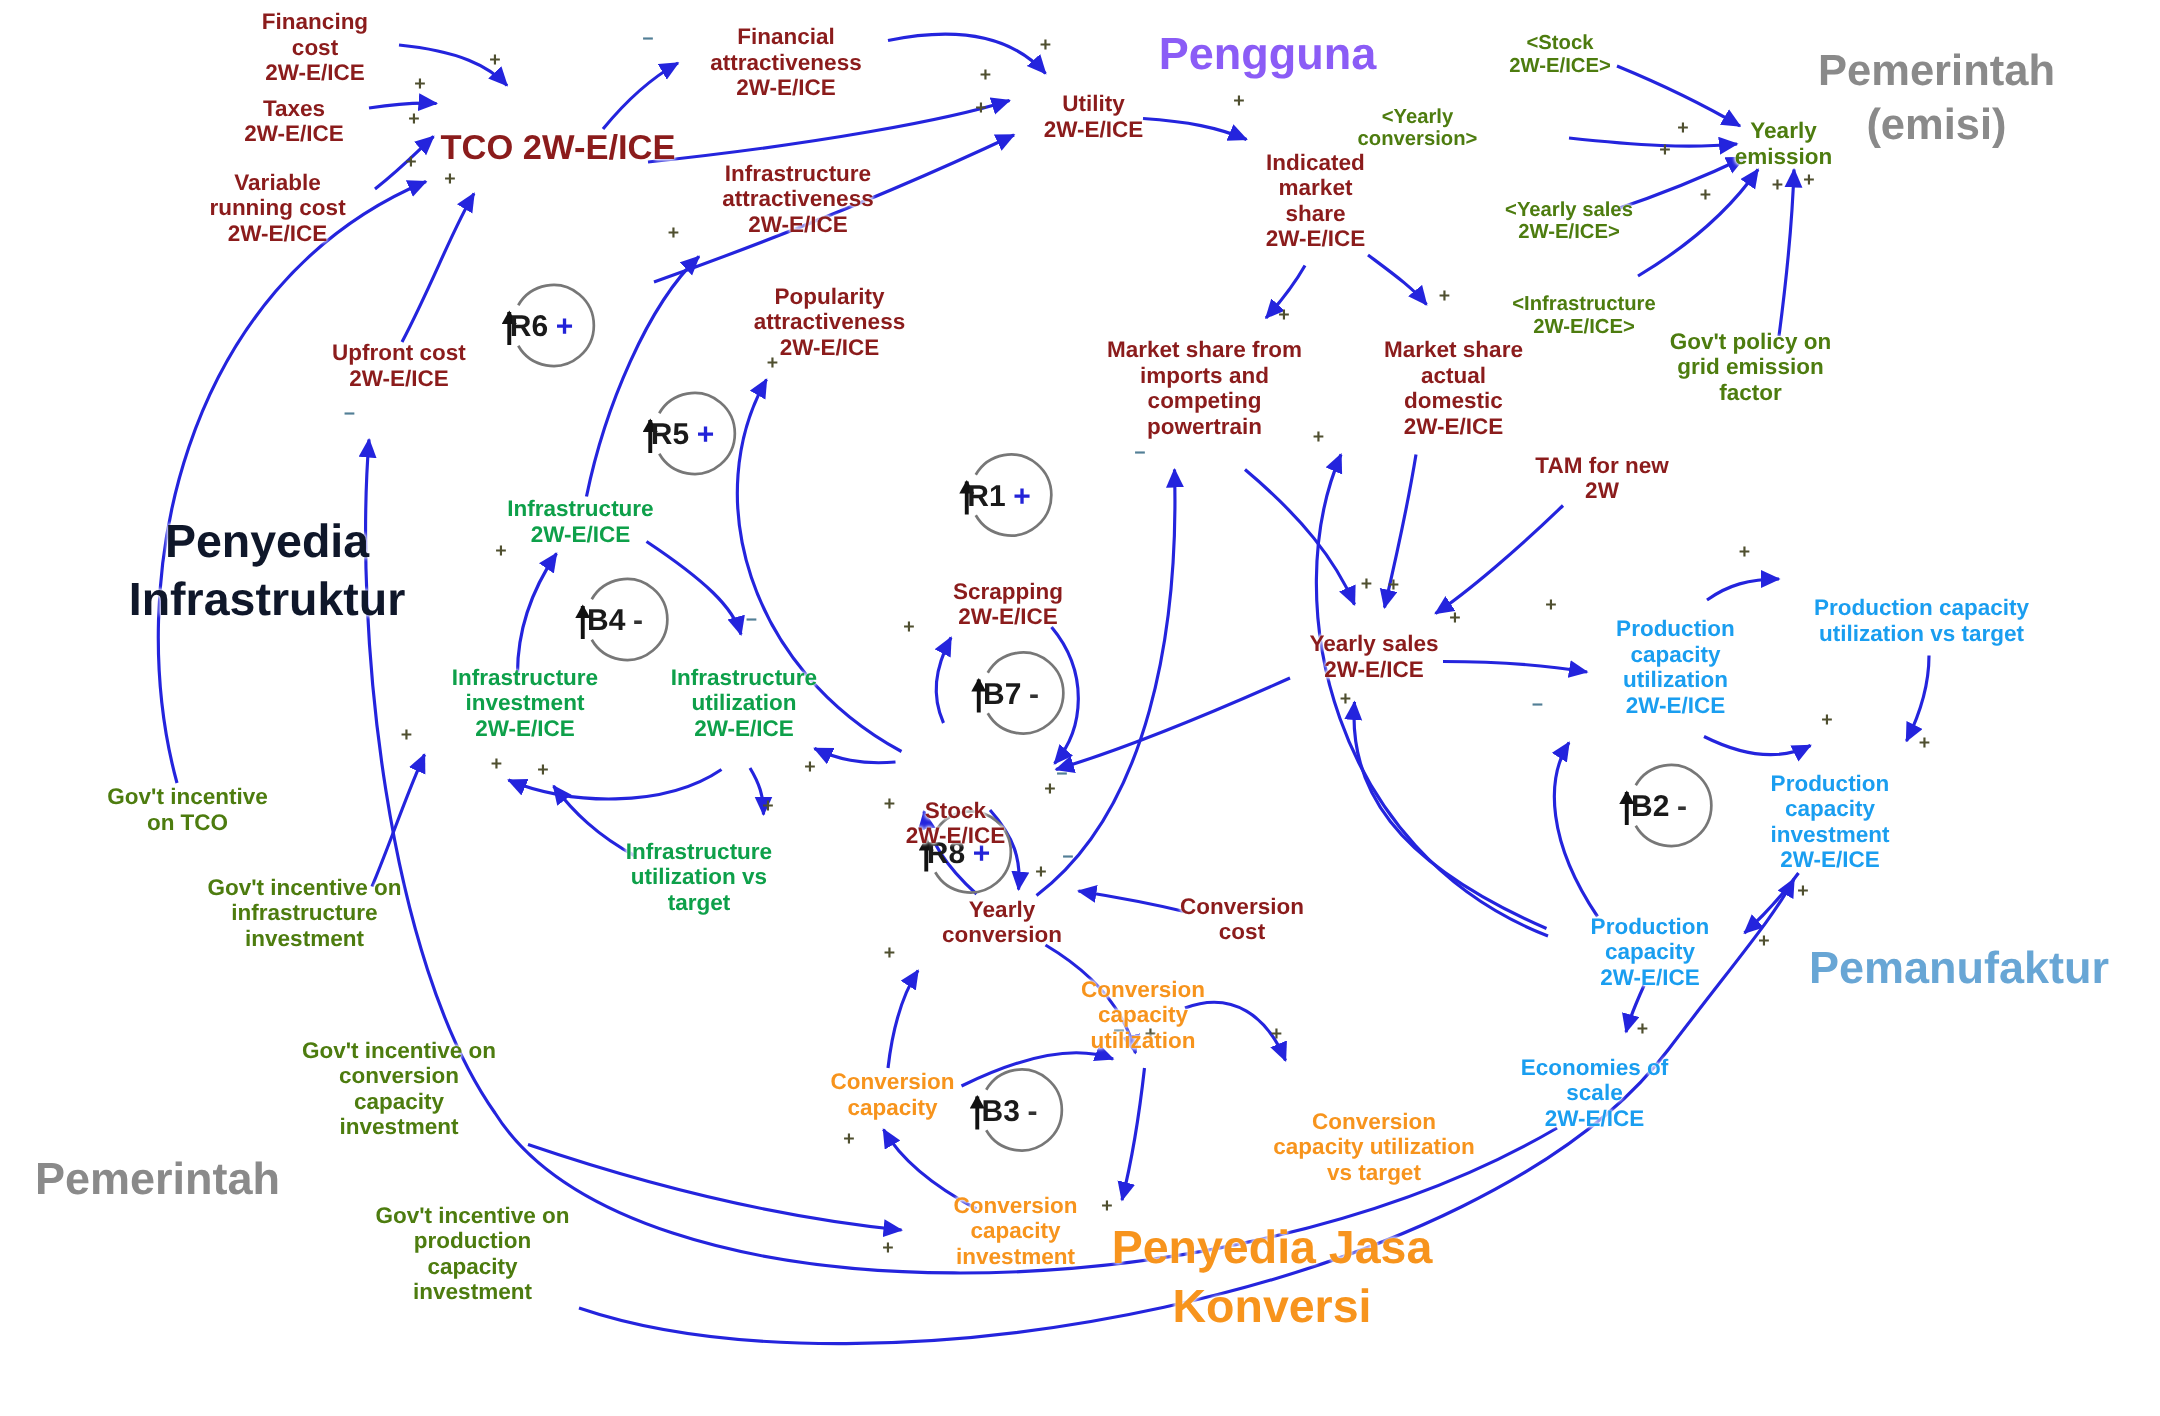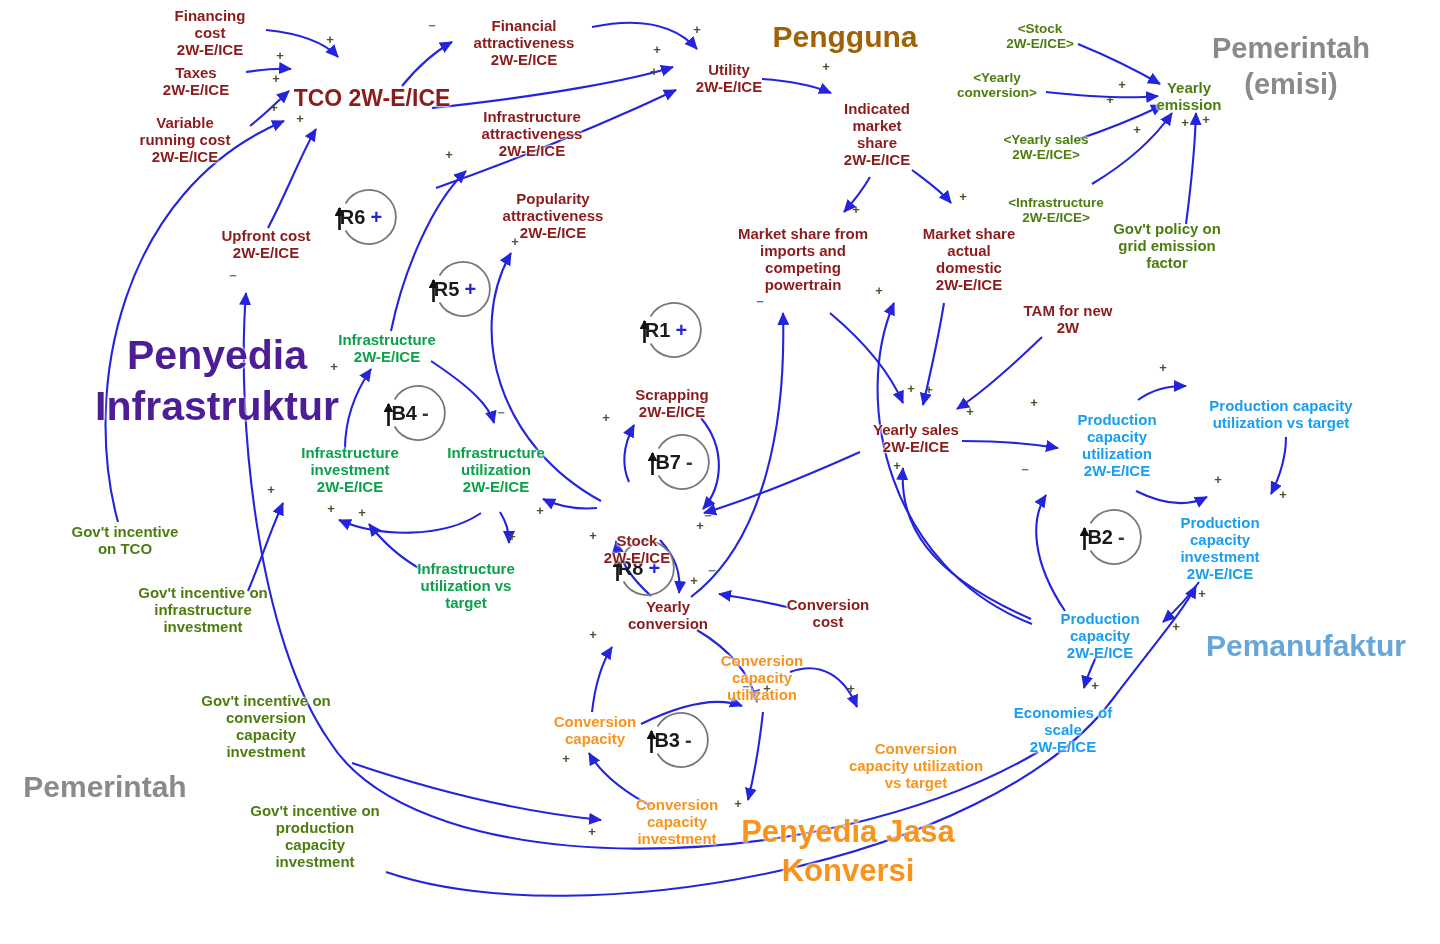--- a/index.html
+++ b/index.html
@@ -227,21 +227,21 @@
       <div class="node g-user" style="left: 637px; top: 514px; margin-top: 36px;">Stock
 2W-E/ICE</div>
       <div class="node g-user" style="left: 668px; top: 616px;">Yearly
 conversion</div>
       <div class="node g-user" style="left: 828px; top: 614px;">Conversion
 cost</div>
       <div class="node g-user" style="left: 916px; top: 439px;">Yearly sales
 2W-E/ICE</div>
       <div class="node g-gov sm" style="left: 1040px; top: 36px;">&lt;Stock
 2W-E/ICE&gt;</div>
-      <div class="node g-gov sm" style="left: 997px; top: 85px;">&lt;Yearly
+      <div class="node g-gov sm" style="left: 945px; top: 85px;">&lt;Yearly
 conversion&gt;</div>
       <div class="node g-gov sm" style="left: 1046px; top: 147px; text-align: center;">&lt;Yearly sales
 2W-E/ICE&gt;</div>
       <div class="node g-gov sm" style="left: 1056px; top: 210px;">&lt;Infrastructure
 2W-E/ICE&gt;</div>
       <div class="node g-gov" style="left: 1189px; top: 97px;">Yearly
 emission</div>
       <div class="node g-gov" style="left: 1167px; top: 246px;">Gov't policy on
 grid emission
 factor</div>
@@ -289,23 +289,23 @@
 capacity</div>
       <div class="node g-conv" style="left: 762px; top: 678px;">Conversion
 capacity
 utilization</div>
       <div class="node g-conv" style="left: 916px; top: 766px;">Conversion
 capacity utilization
 vs target</div>
       <div class="node g-conv" style="left: 677px; top: 822px;">Conversion
 capacity
 investment</div>
-      <div class="hdr" style="left: 845px; top: 37px; color: #a16207; font-size: 30px;">Pengguna</div>
+      <div class="hdr" style="left: 845px; top: 37px; color: #8b5cf6; font-size: 30px;">Pengguna</div>
       <div class="hdr" style="left: 1291px; top: 66px; color: rgb(138, 138, 138); font-size: 29px;">Pemerintah
 (emisi)</div>
-      <div class="hdr" style="left: 178px; top: 381px; color: #4c1d95; font-size: 41px; margin-left: 39px;">Penyedia
+      <div class="hdr" style="left: 178px; top: 381px; color: #0f172a; font-size: 31px;">Penyedia
 Infrastruktur</div>
       <div class="hdr" style="left: 105px; top: 787px; color: rgb(138, 138, 138); font-size: 30px;">Pemerintah</div>
       <div class="hdr" style="left: 848px; top: 852px; color: rgb(247, 148, 29); font-size: 31px;">Penyedia Jasa
 Konversi</div>
       <div class="hdr" style="left: 1306px; top: 646px; color: rgb(104, 166, 213); font-size: 30px;">Pemanufaktur</div>
     </div>
 </div>
 
 </body></html>

